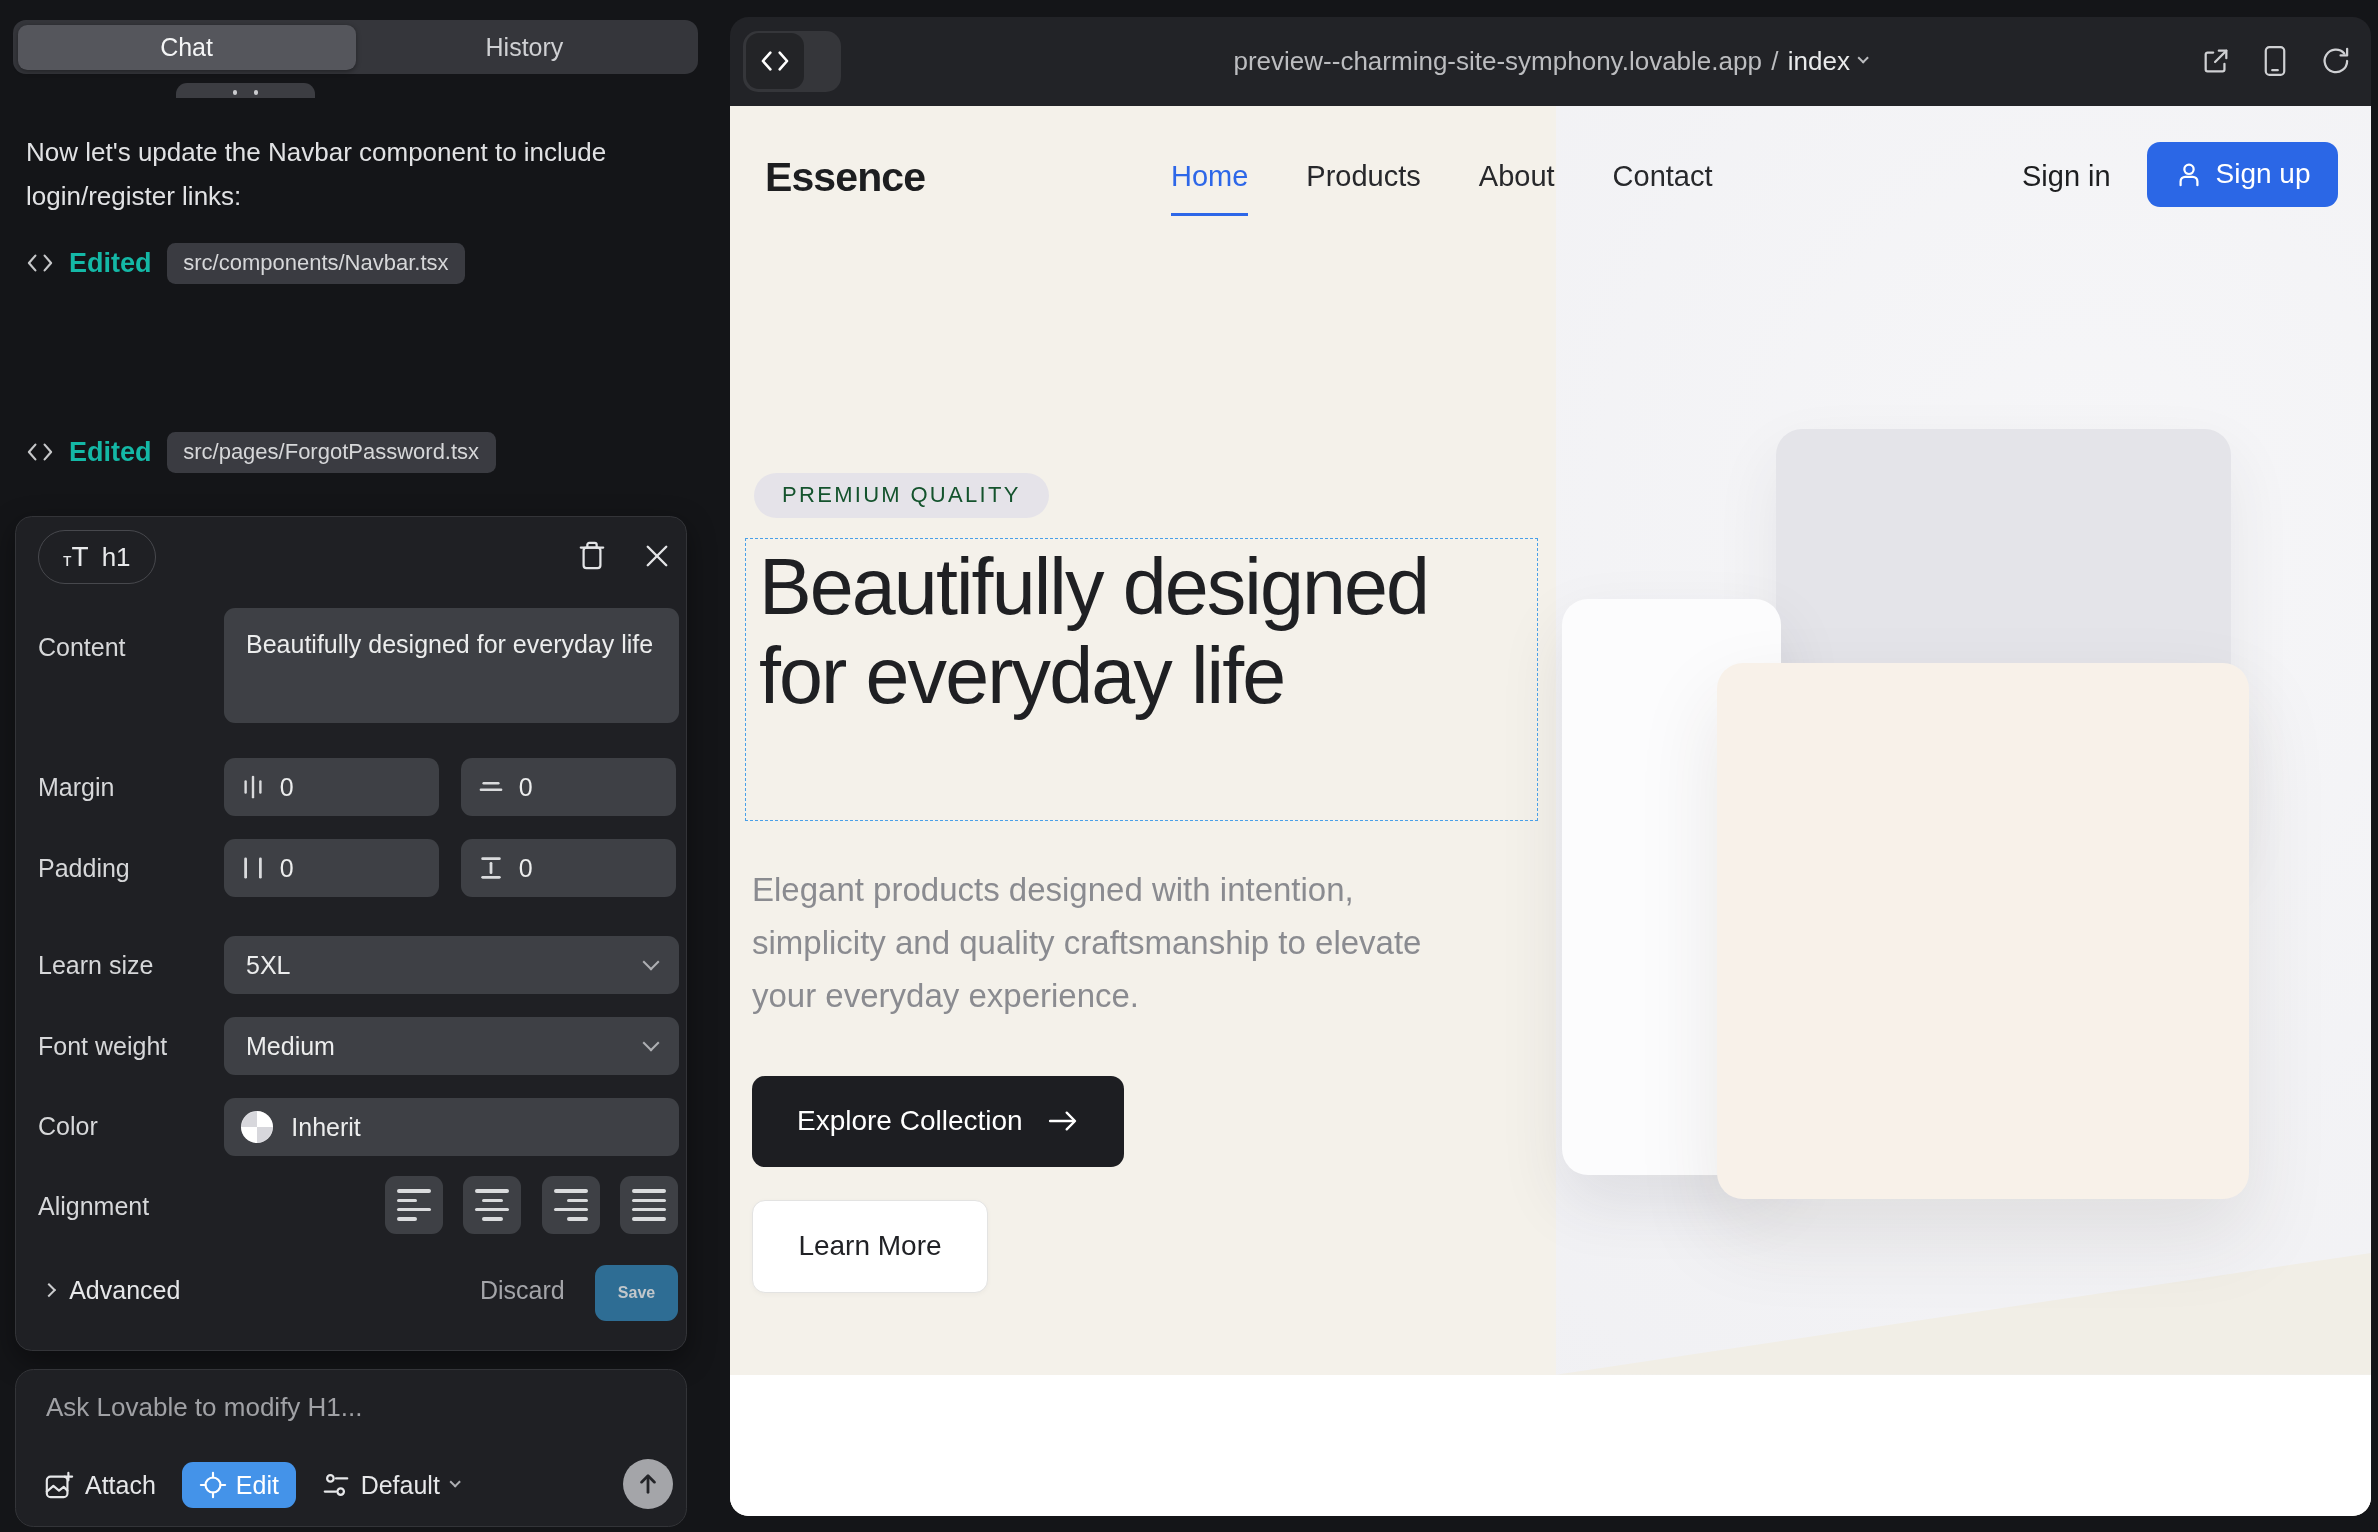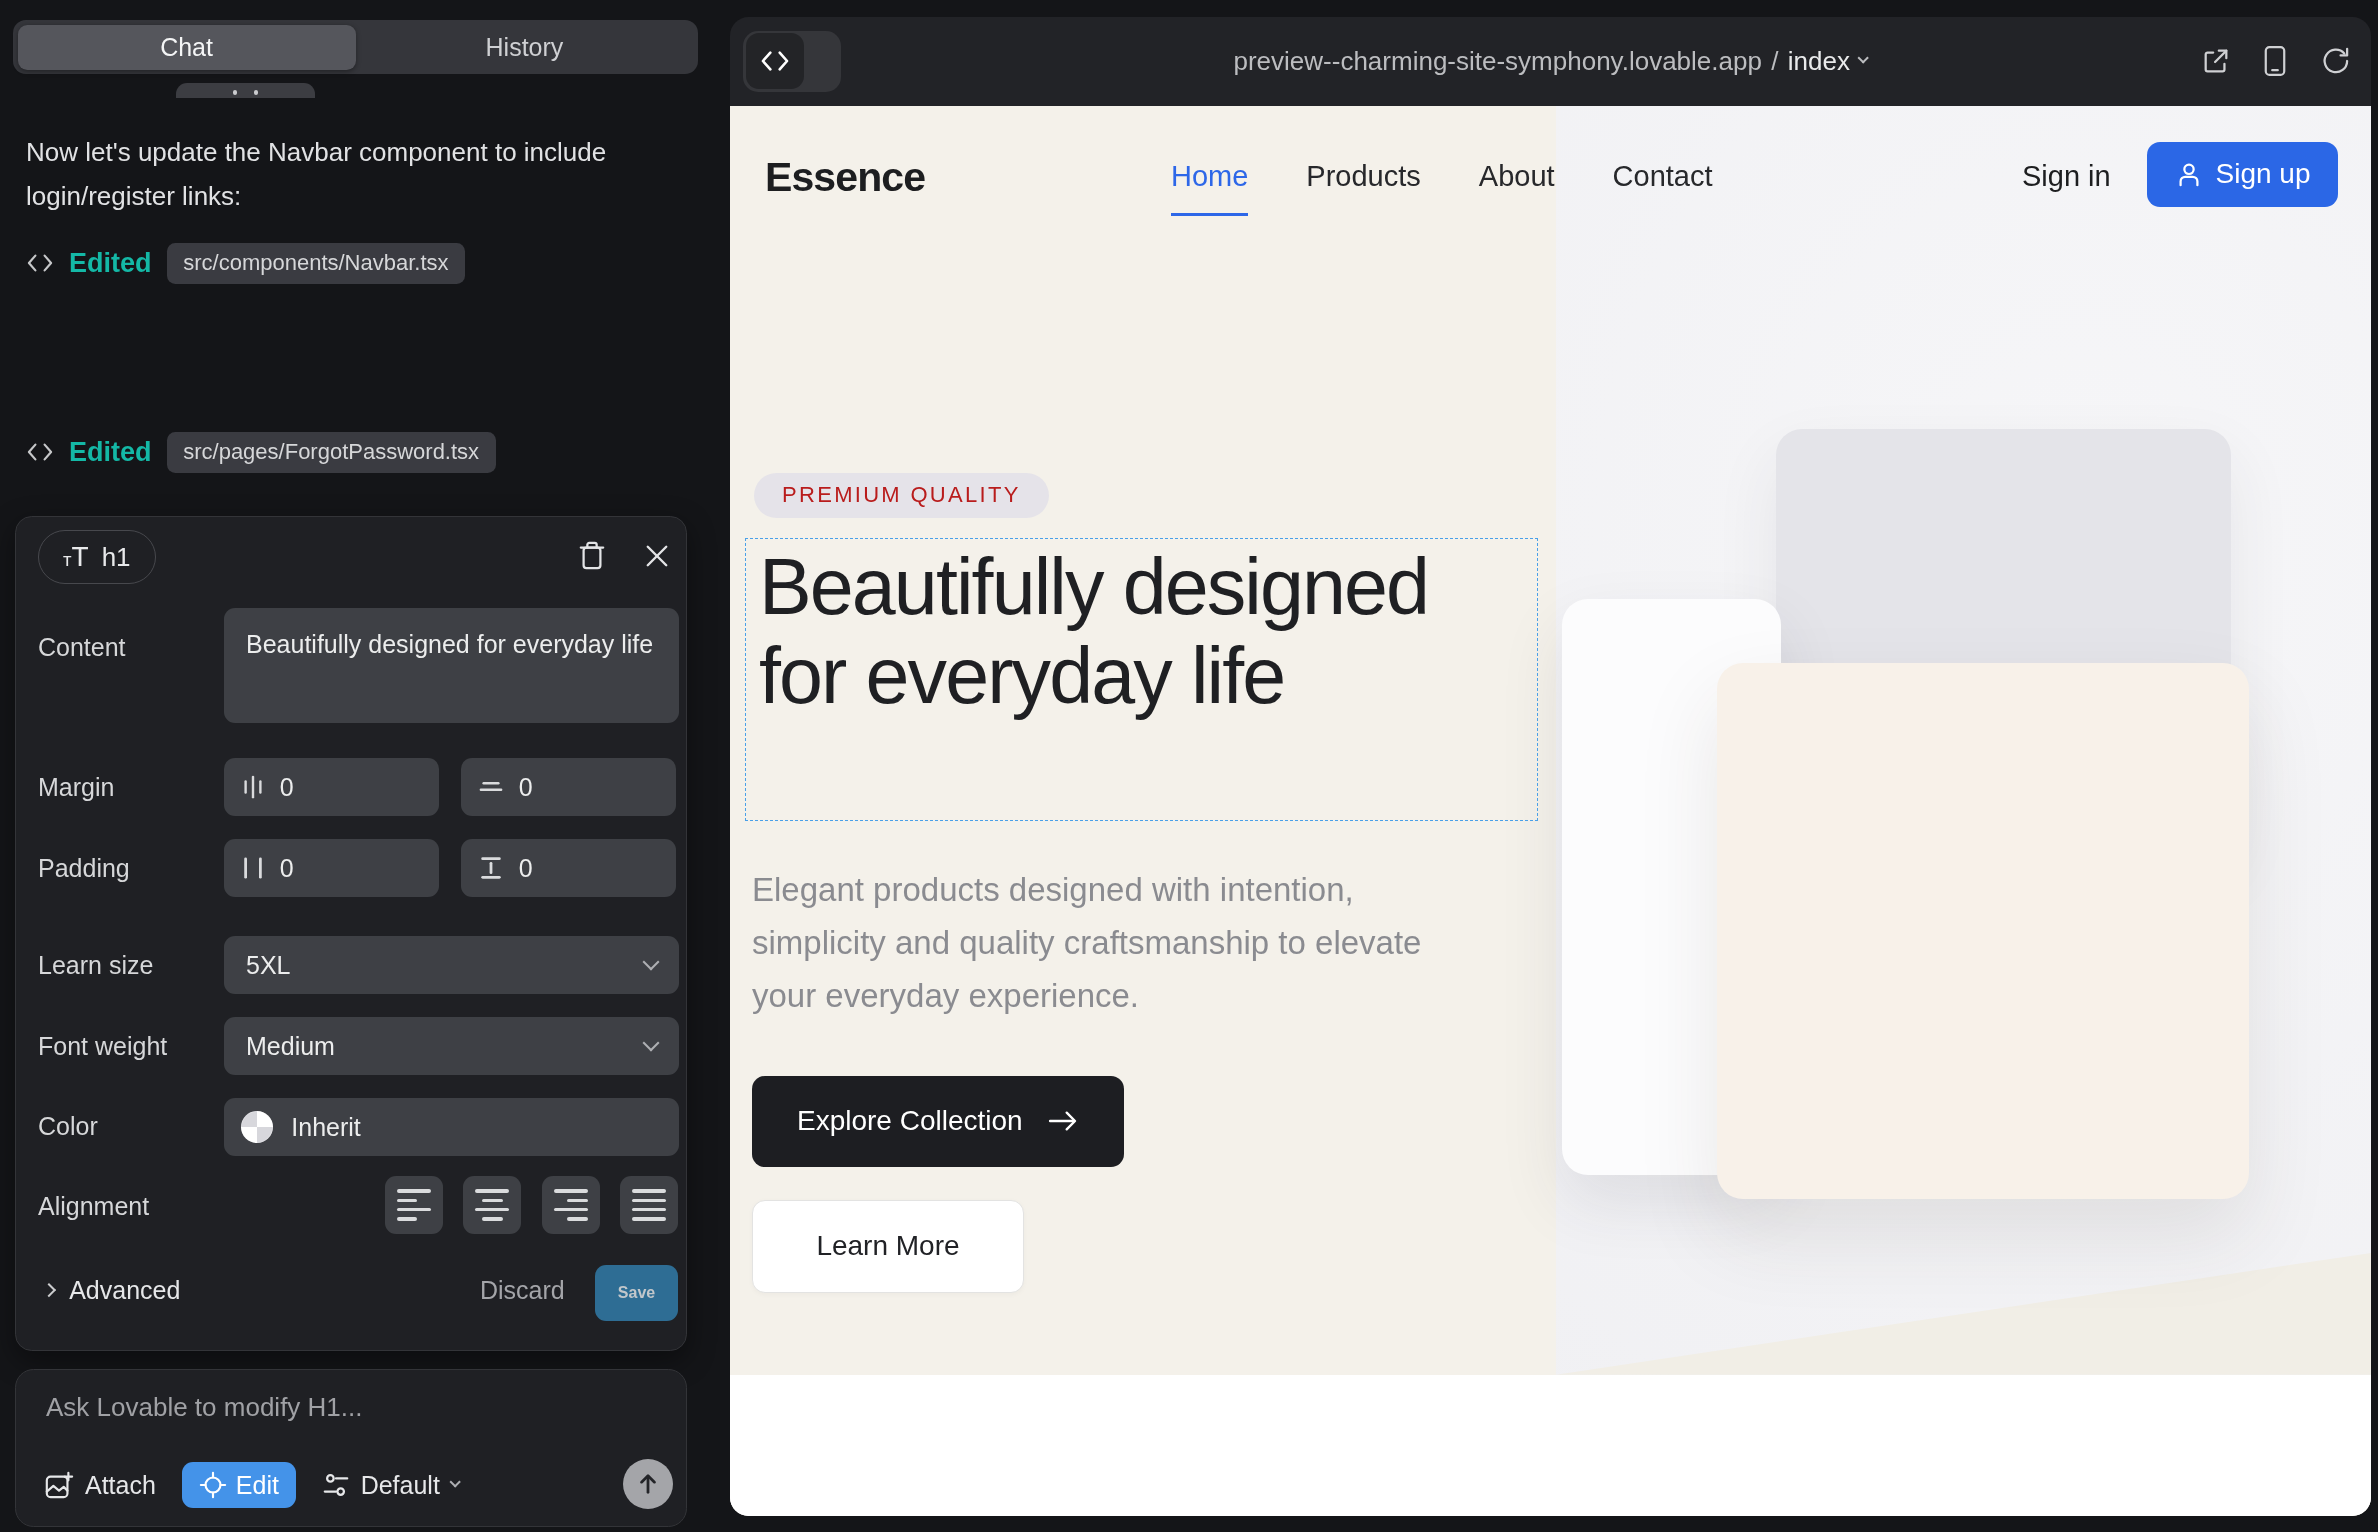--- a/index.html
+++ b/index.html
@@ -71,27 +71,27 @@
   .cream-card{position:absolute;left:987px;top:557px;width:532px;height:536px;background:#f8f1e9;border-radius:26px;box-shadow:0 37px 83px rgba(60,50,40,.10);}
 
   .navbar{position:absolute;left:0;top:0;width:1641px;height:139px;}
   .brand{position:absolute;left:35px;top:48px;font-size:41px;font-weight:700;letter-spacing:-0.9px;color:#1d1e20;}
   .nav-links{position:absolute;left:441px;top:54px;display:flex;gap:58px;font-size:29px;color:#27282b;}
   .nav-link{cursor:pointer;padding-bottom:20.4px;}
   .nav-link.active{color:#2d67e8;border-bottom:3.7px solid #2d67e8;}
   .signin{position:absolute;left:1292px;top:54px;font-size:29px;color:#1d1e20;cursor:pointer;}
   .signup{position:absolute;left:1417px;top:36px;width:191px;height:65px;background:#2b67e6;border-radius:13px;display:flex;align-items:center;justify-content:center;gap:13px;color:#fff;font-size:28px;cursor:pointer;}
 
-  .badge{position:absolute;left:24px;top:367px;height:45px;padding:16px 28px;background:#e5e3e9;border-radius:24px;display:flex;align-items:center;font-size:22px;letter-spacing:2.3px;color:#b91c1c;font-weight:500;}
+  .badge{position:absolute;left:24px;top:367px;height:45px;padding:16px 28px;background:#e5e3e9;border-radius:24px;display:flex;align-items:center;font-size:22px;letter-spacing:2.3px;color:#14532d;font-weight:500;}
   .hero-h1-box{position:absolute;left:15px;top:432px;width:793px;height:283px;border:1.9px dashed #4aa0e8;padding:3.7px 74px 3.7px 13px;}
   .hero-h1{font-size:79px;line-height:89px;font-weight:500;letter-spacing:-1.9px;color:#1f2023;}
   .hero-p{position:absolute;left:22px;top:757px;width:742px;font-size:33px;line-height:53px;color:#8a8b90;}
   .cta-row{position:absolute;left:22px;top:970px;display:flex;gap:33px;flex-direction:column;}
   .cta-primary{height:91px;padding:0 45px;background:#1d1e22;border-radius:13px;display:flex;align-items:center;gap:24px;color:#fff;font-size:28px;cursor:pointer;}
-  .cta-secondary{height:93px;width:272px;background:#fff;border:0.9px solid #e3e3e2;border-radius:13px;display:flex;align-items:center;justify-content:center;color:#212226;font-size:28px;cursor:pointer;box-shadow:0 1.9px 5.6px rgba(0,0,0,.03);}
+  .cta-secondary{height:93px;width:236px;background:#fff;border:0.9px solid #e3e3e2;border-radius:13px;display:flex;align-items:center;justify-content:center;color:#212226;font-size:28px;cursor:pointer;box-shadow:0 1.9px 5.6px rgba(0,0,0,.03);}
 
   svg{display:block;}
 </style>
 </head>
 <body>
 
 <div id="stage">
 
   <div class="abs tabbar">
     <div class="tab active">Chat</div>

